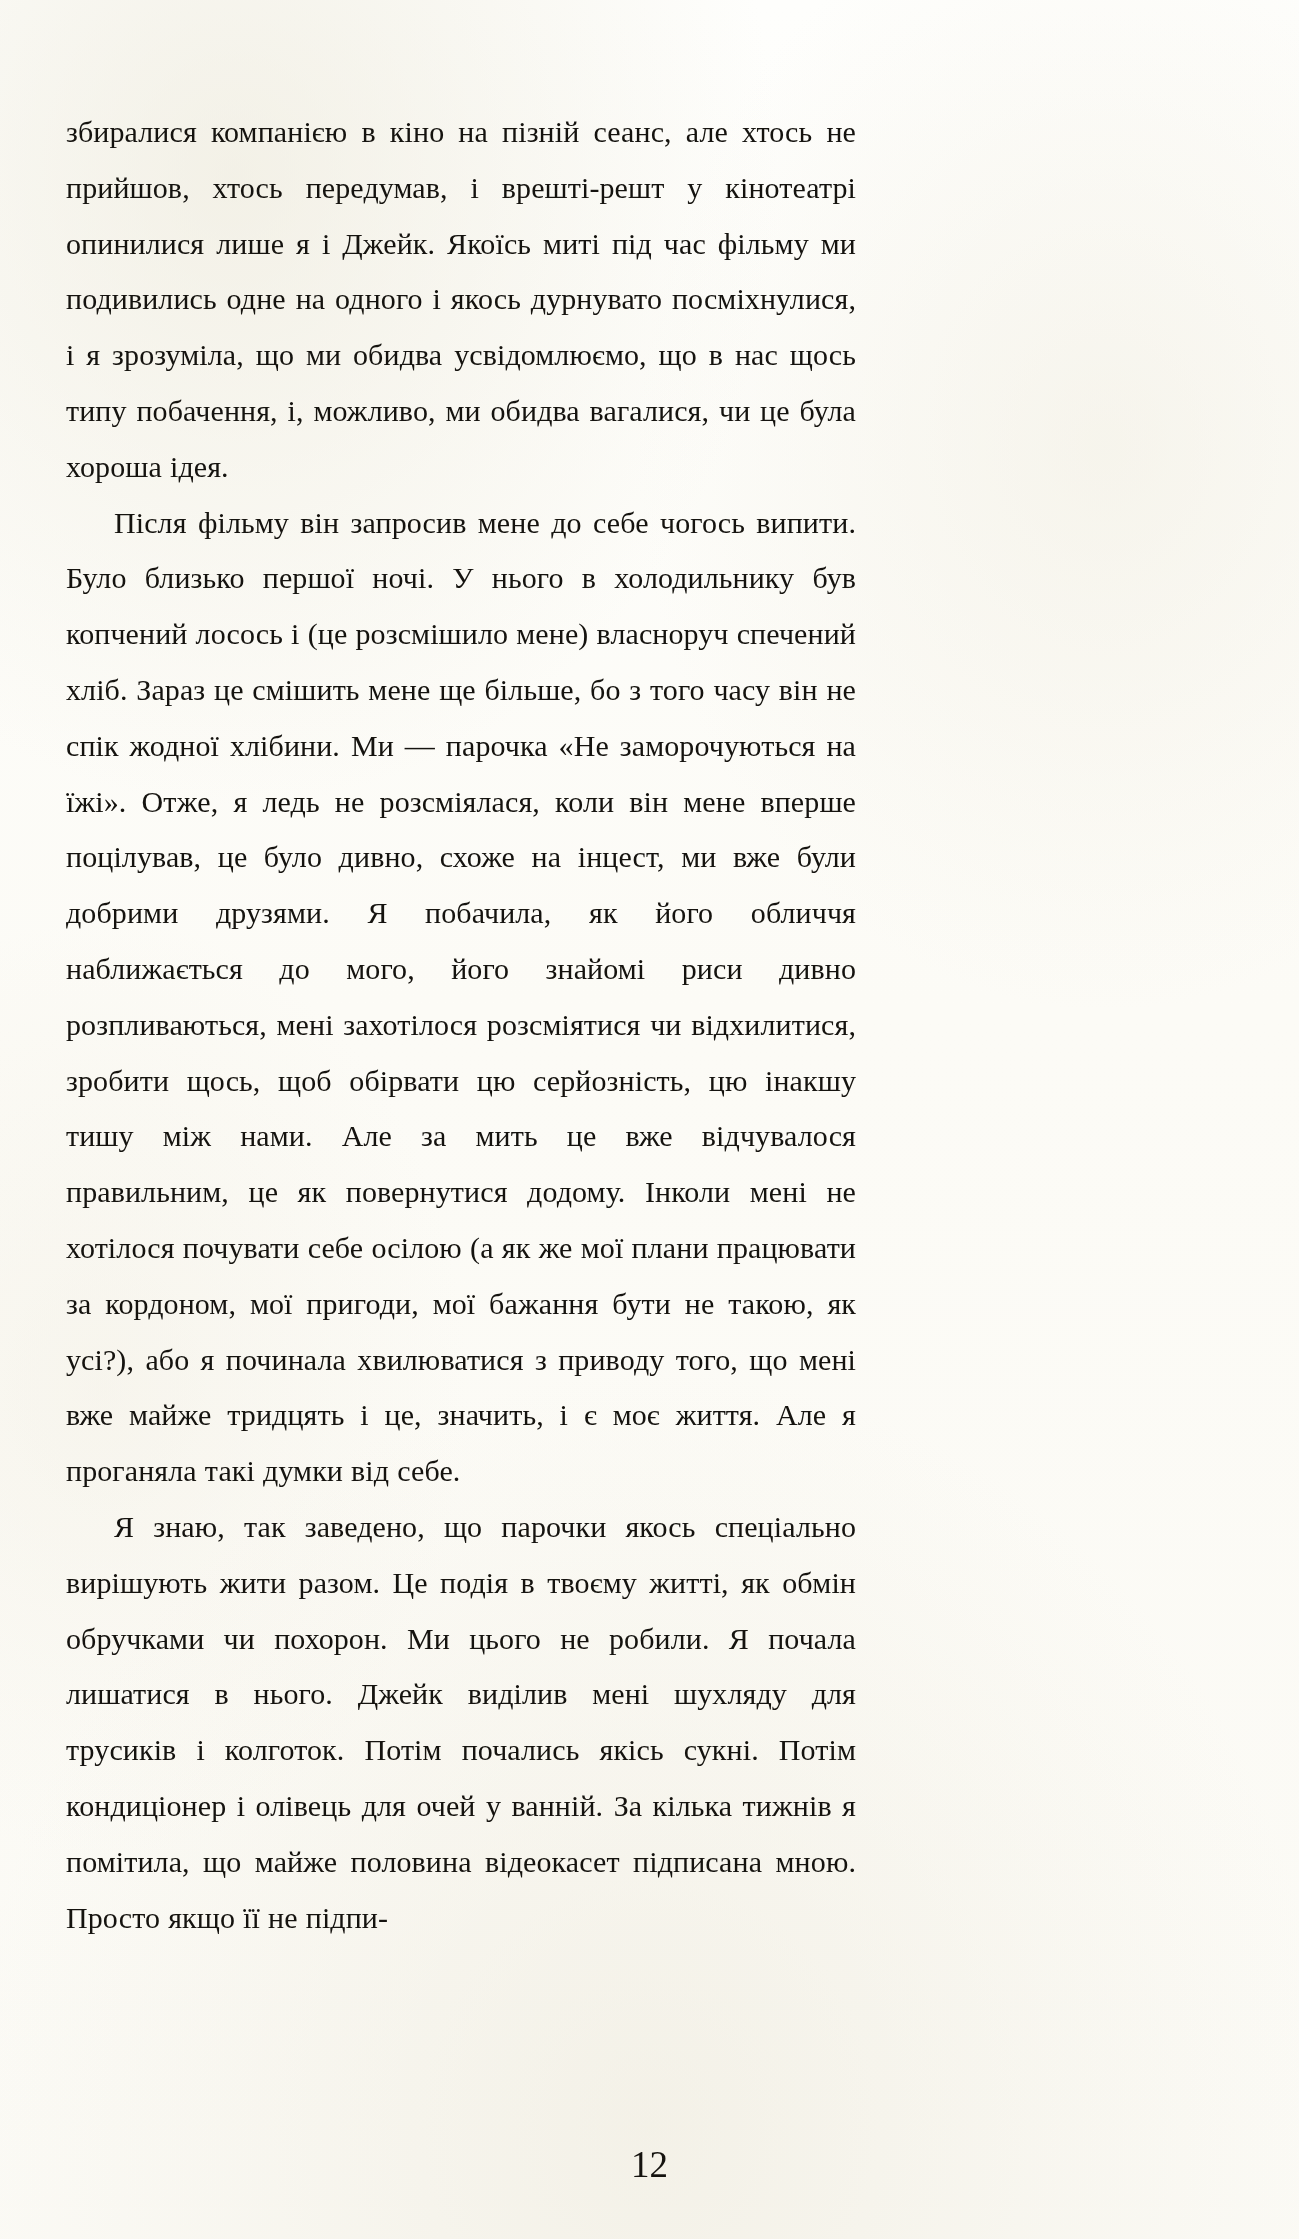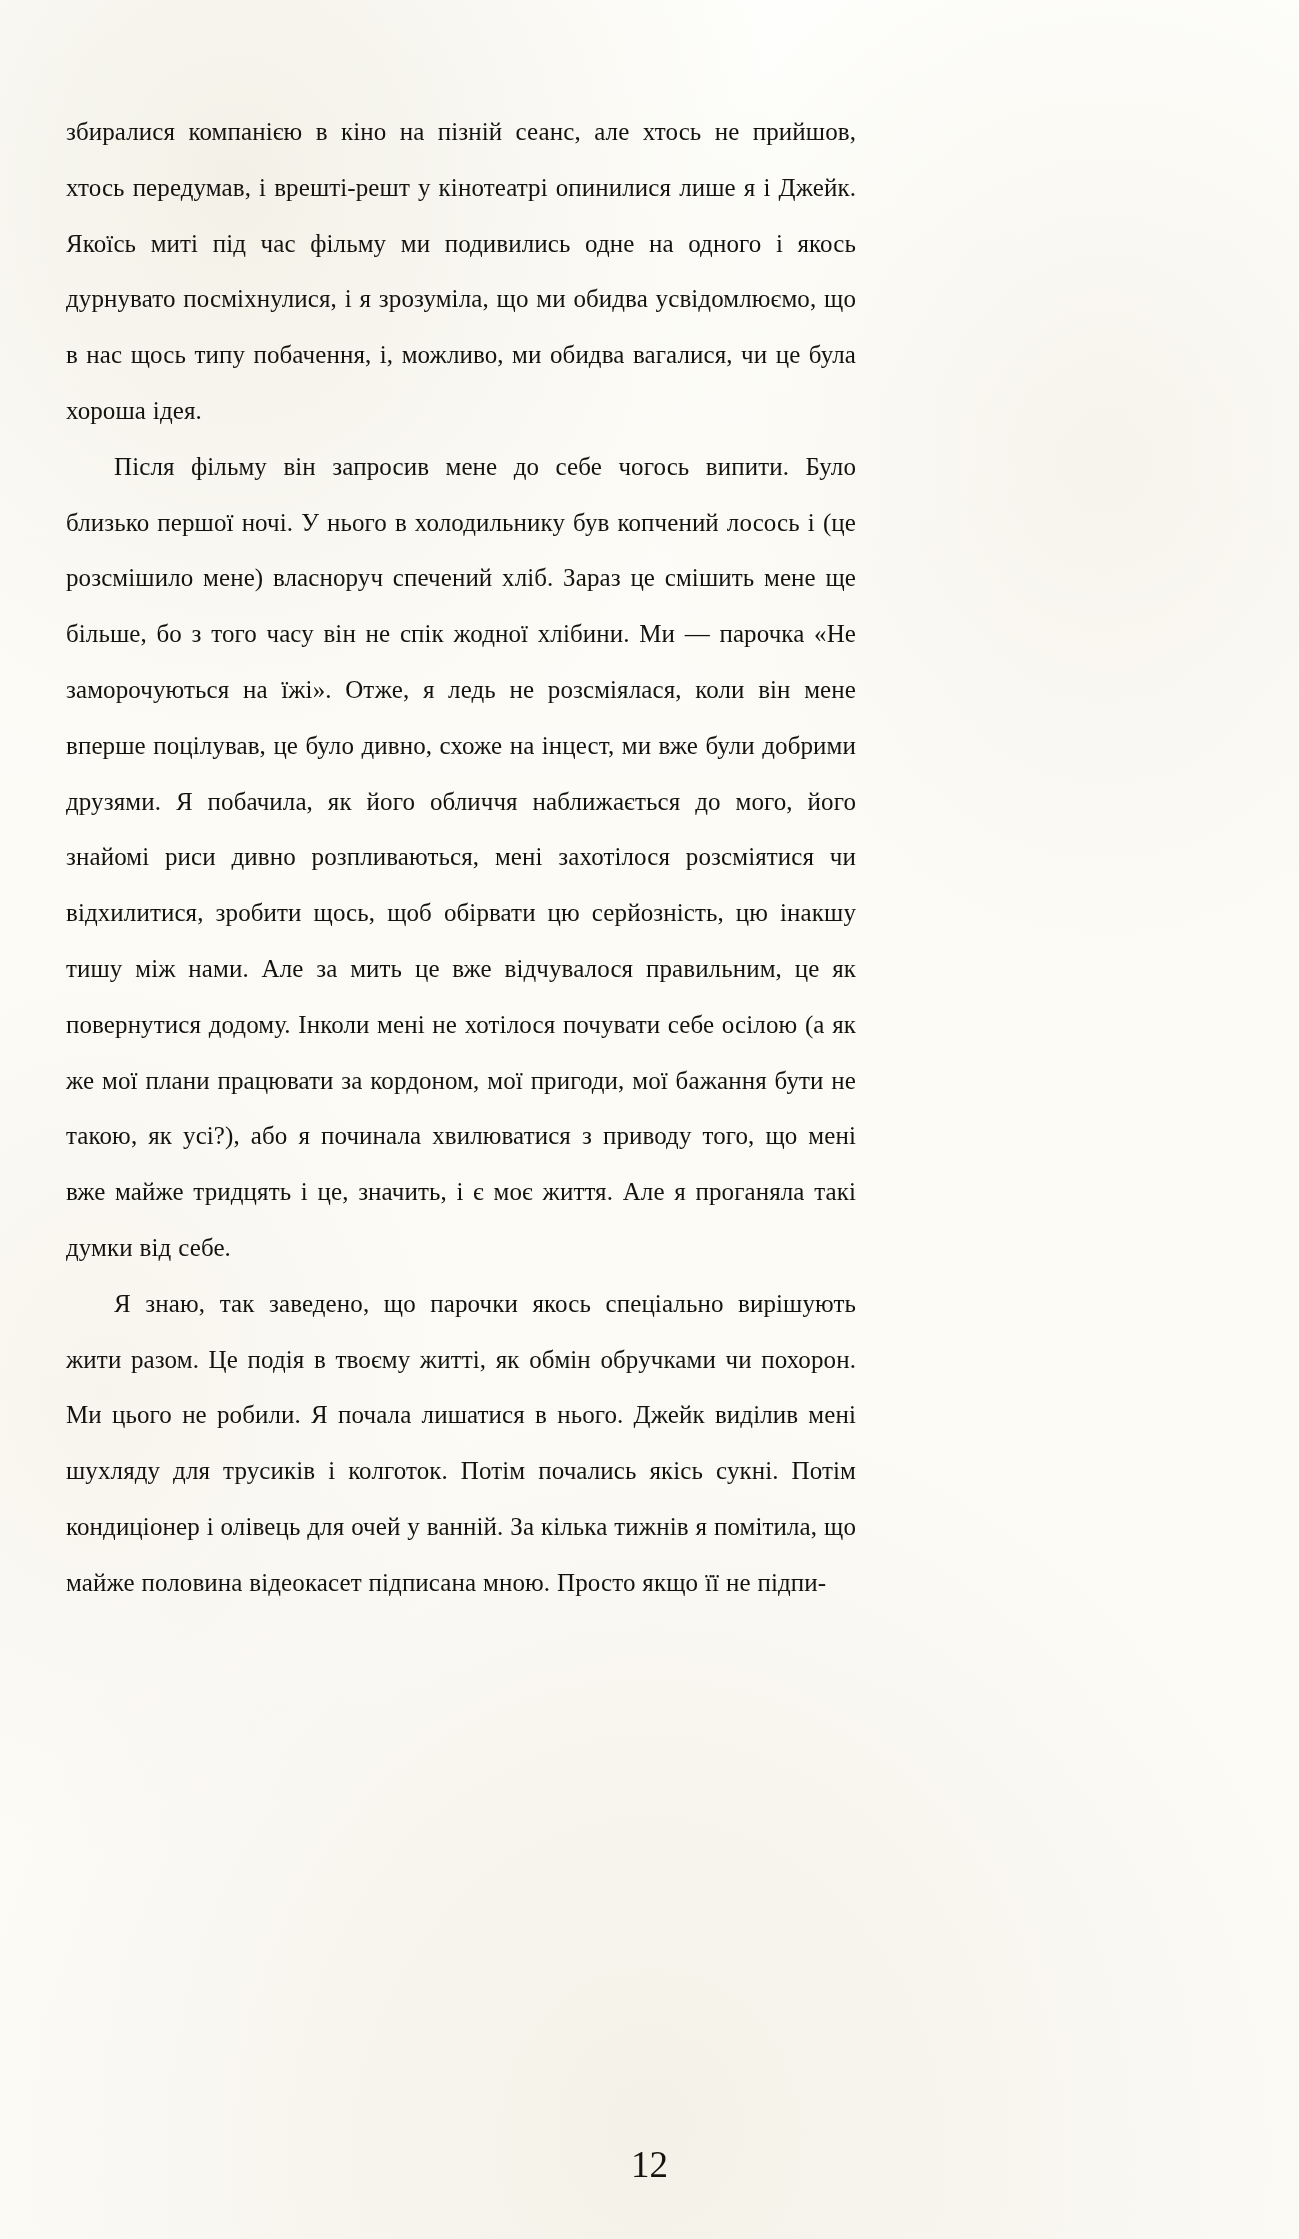--- a/index.html
+++ b/index.html
@@ -41,21 +41,21 @@
     position: absolute;
     left: 66px;
     top: 104px;
     width: 790px;
     z-index: 2;
   }
 
   p.para {
     margin: 0;
     color: #15130f;
-    font-size: 25px;
+    font-size: 30px;
     line-height: 55.8px;
     text-align: justify;
     text-justify: inter-word;
     letter-spacing: 0.1px;
     word-spacing: 0.5px;
     -webkit-font-smoothing: antialiased;
   }
 
   p.para + p.para {
     text-indent: 48px;

